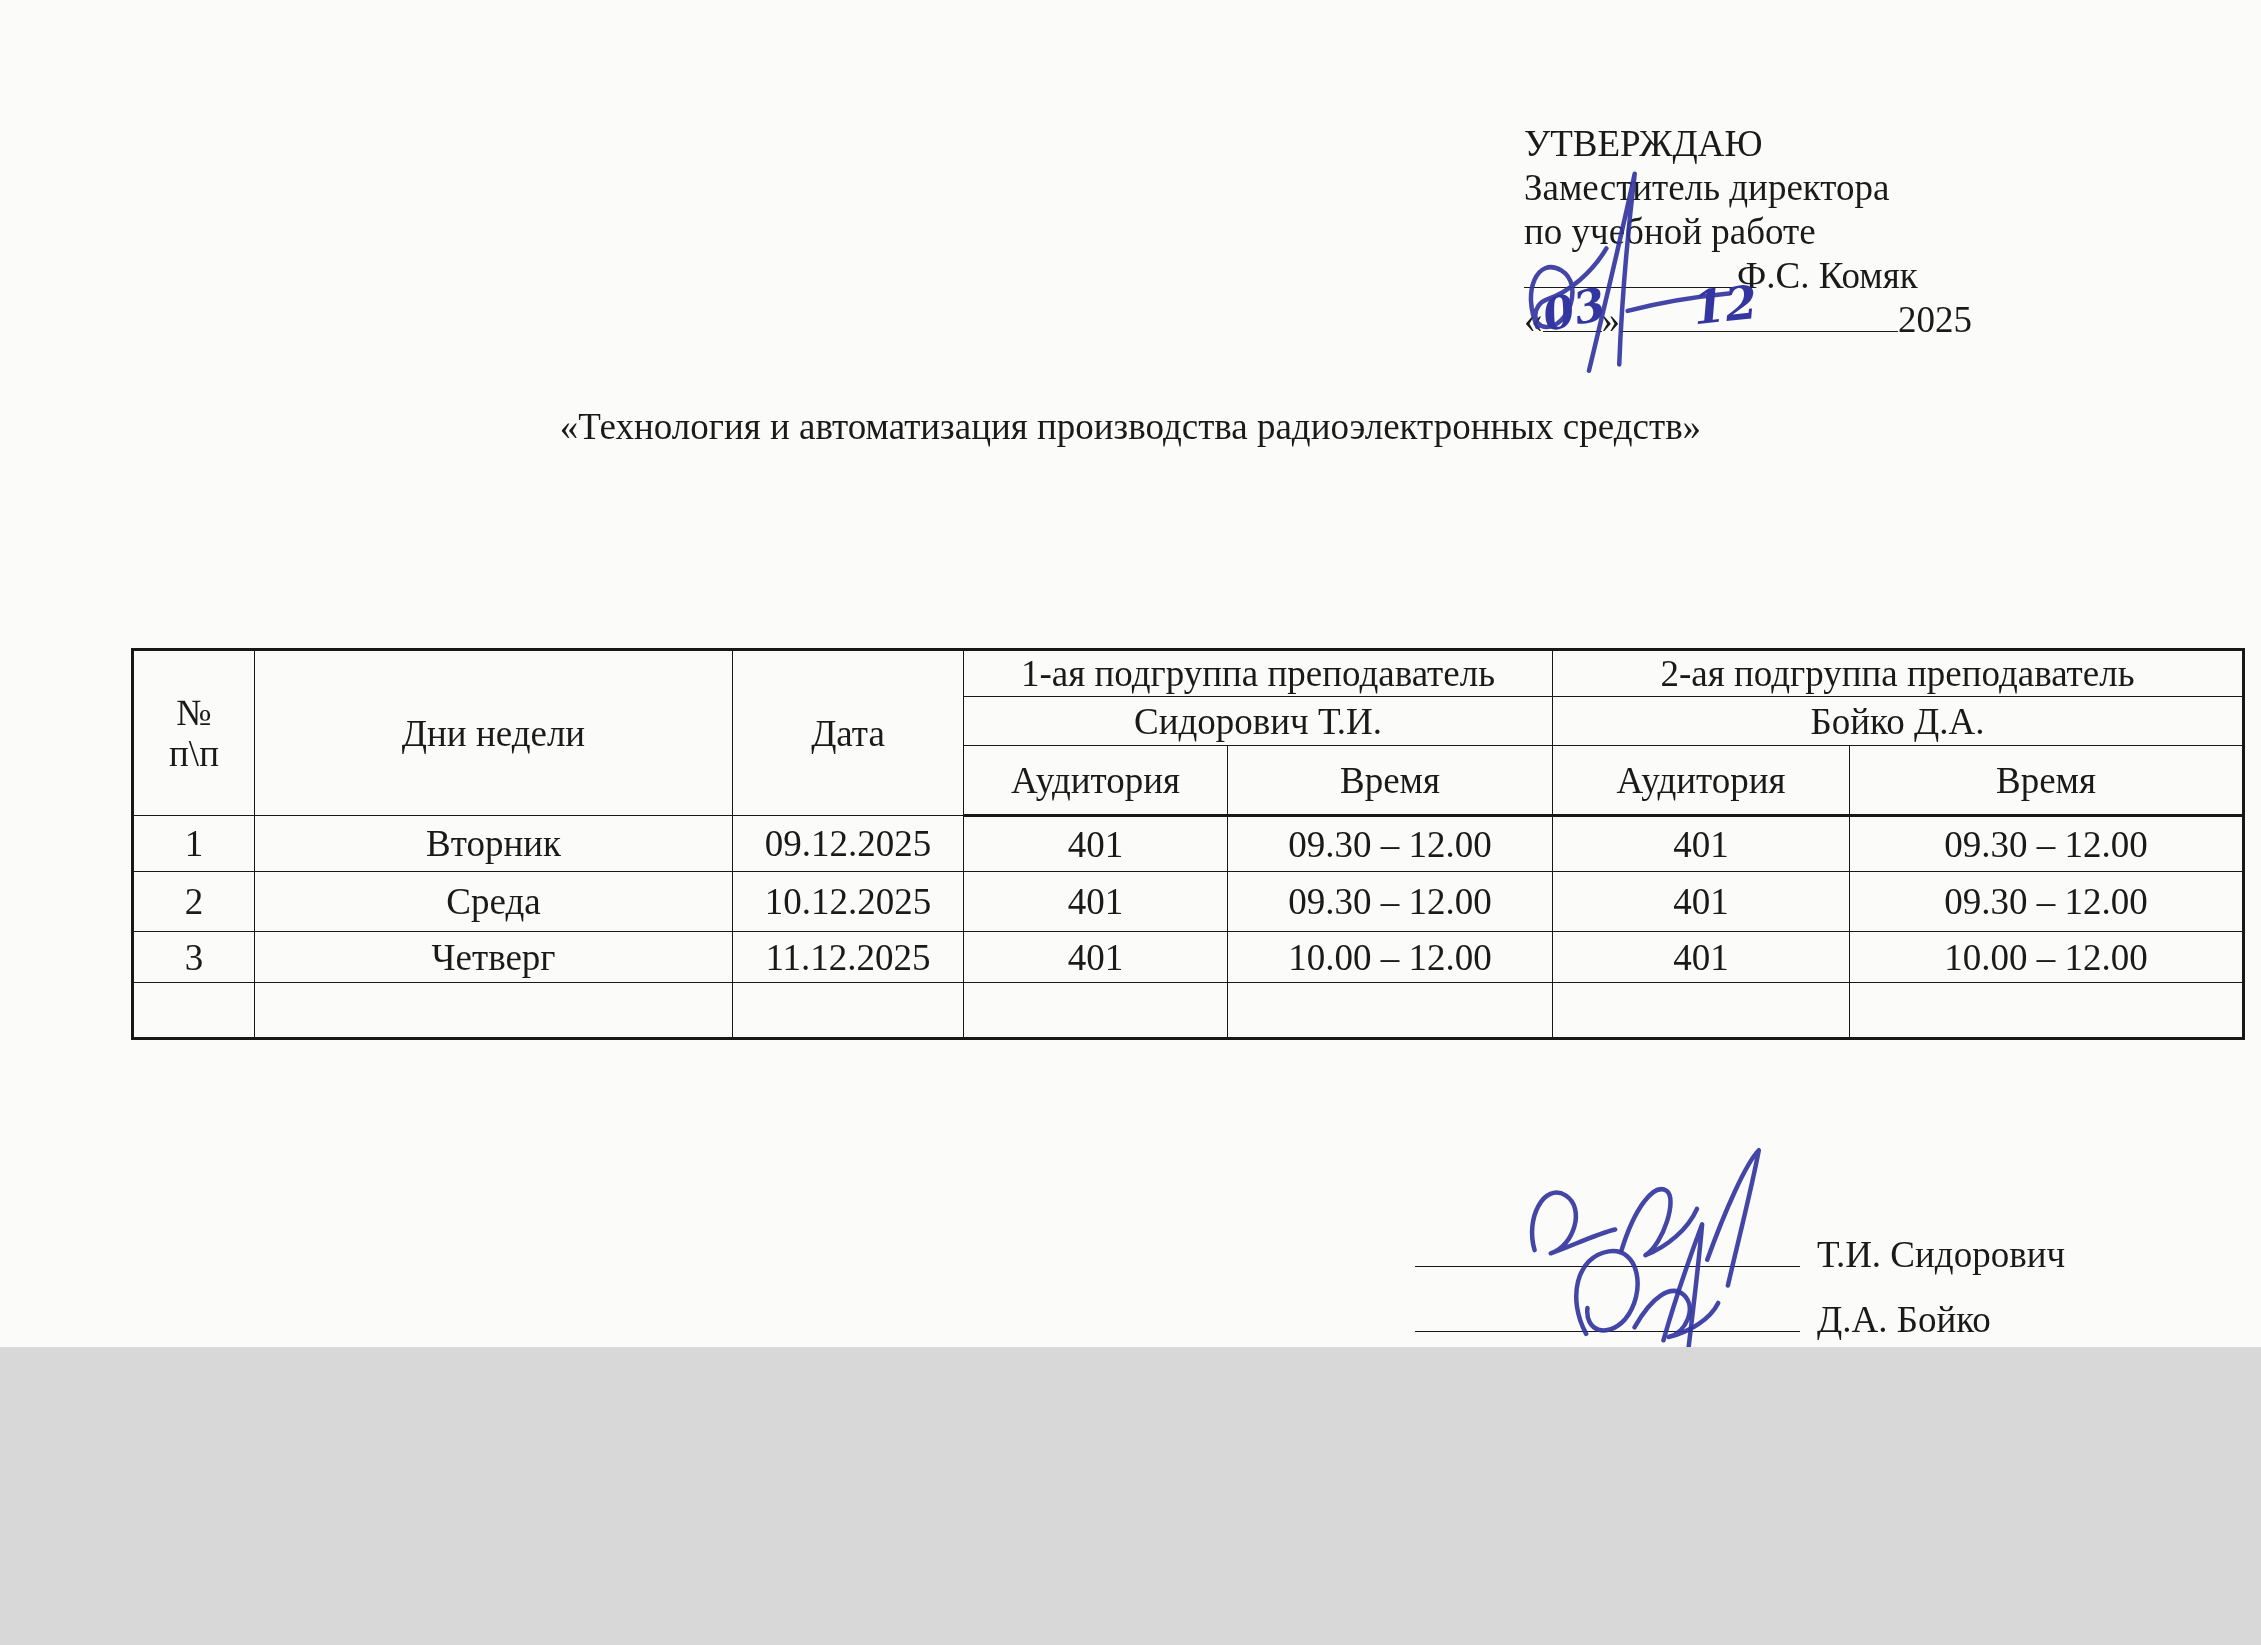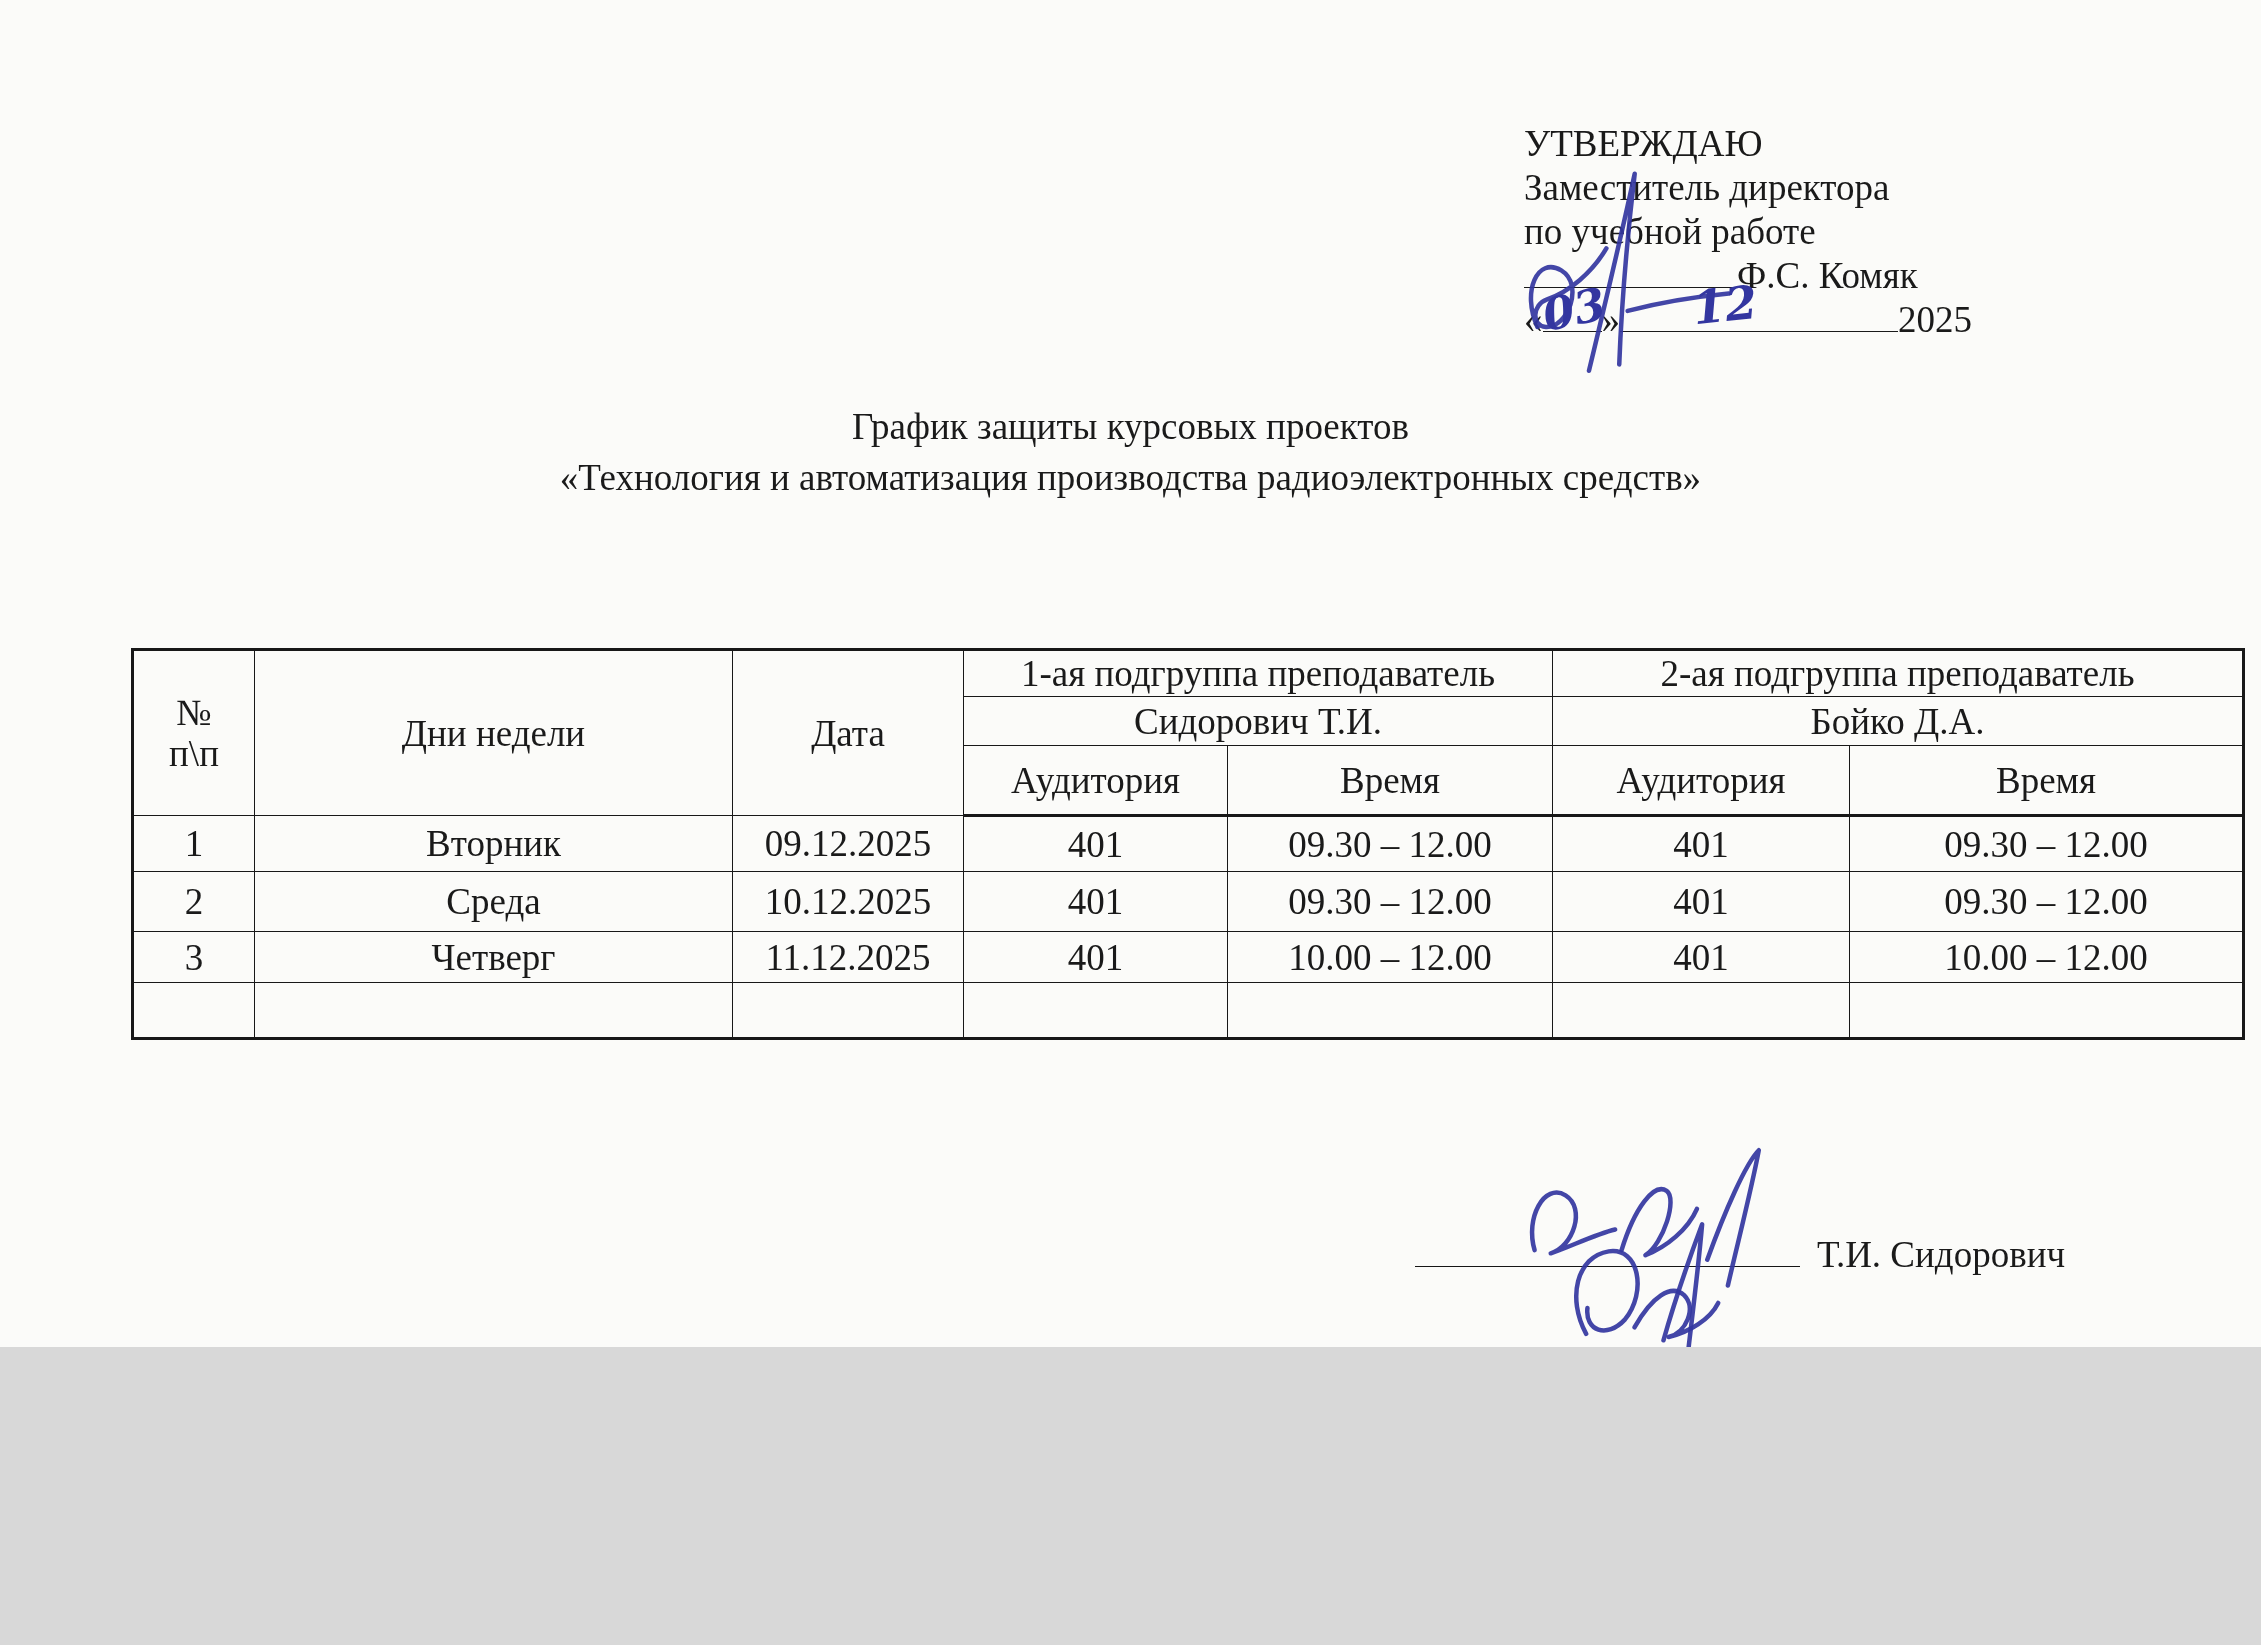--- a/index.html
+++ b/index.html
@@ -77,21 +77,20 @@
     <span class="hand hand-month">12</span>
   </div>
 
   <svg class="approval-sig-svg" width="277" height="219" viewBox="0 0 430 340">
     <path class="ink" d="M55,250 C30,195 55,140 92,162 C128,184 102,252 68,250 C45,248 47,215 70,207 C105,195 140,165 162,128"></path>
     <path class="ink" d="M135,318 C155,235 188,95 206,12 C198,80 186,205 182,308"></path>
     <path class="ink" d="M195,225 C245,212 310,202 352,198"></path>
   </svg>
 
   <div class="title-block">
-    <div>График защиты курсовых проектов</div>
     <div>«Технология и автоматизация производства радиоэлектронных средств»</div>
   </div>
 
   <table class="schedule">
     <colgroup>
       <col style="width:122px">
         <col style="width:478px">
         <col style="width:231px">
       <col style="width:264px">
         <col style="width:325px">
@@ -152,20 +151,21 @@
         <td></td>
         <td></td>
         <td></td>
         <td></td>
         <td></td>
       </tr>
     </tbody>
   </table>
 
   <div class="sig-row sig-row-1"><span class="sig-line"></span><span class="sig-name">Т.И. Сидорович</span></div>
+  <div class="sig-row sig-row-2"><span class="sig-line"></span><span class="sig-name">Д.А. Бойко</span></div>
   <div class="sig-row sig-row-3"><span class="sig-line"></span><span class="sig-name">Е.Н. Комяк</span></div>
 
   <svg class="bottom-sig-svg" width="490" height="335" viewBox="0 0 760 520">
     <path class="ink" d="M100,160 C85,110 115,55 148,75 C180,95 160,155 125,165 C155,155 195,135 225,128"></path>
     <path class="ink" d="M235,160 C255,95 285,55 305,68 C322,80 300,150 272,168 C305,155 338,128 352,96"></path>
     <path class="ink" d="M368,175 C395,100 428,25 448,5 C438,60 415,150 400,215"></path>
     <path class="ink" d="M180,290 C150,235 165,170 215,162 C262,155 275,225 240,268 C212,298 178,285 182,250"></path>
     <path class="ink" d="M255,280 C282,232 312,212 332,230 C352,250 335,288 308,295 C340,287 372,268 385,242"></path>
     <path class="ink" d="M300,300 C320,230 345,160 360,120 C355,180 345,260 338,320"></path>
     <path class="ink" d="M95,430 C82,398 100,362 128,372 C152,382 142,420 116,430 C140,426 162,415 178,404"></path>

